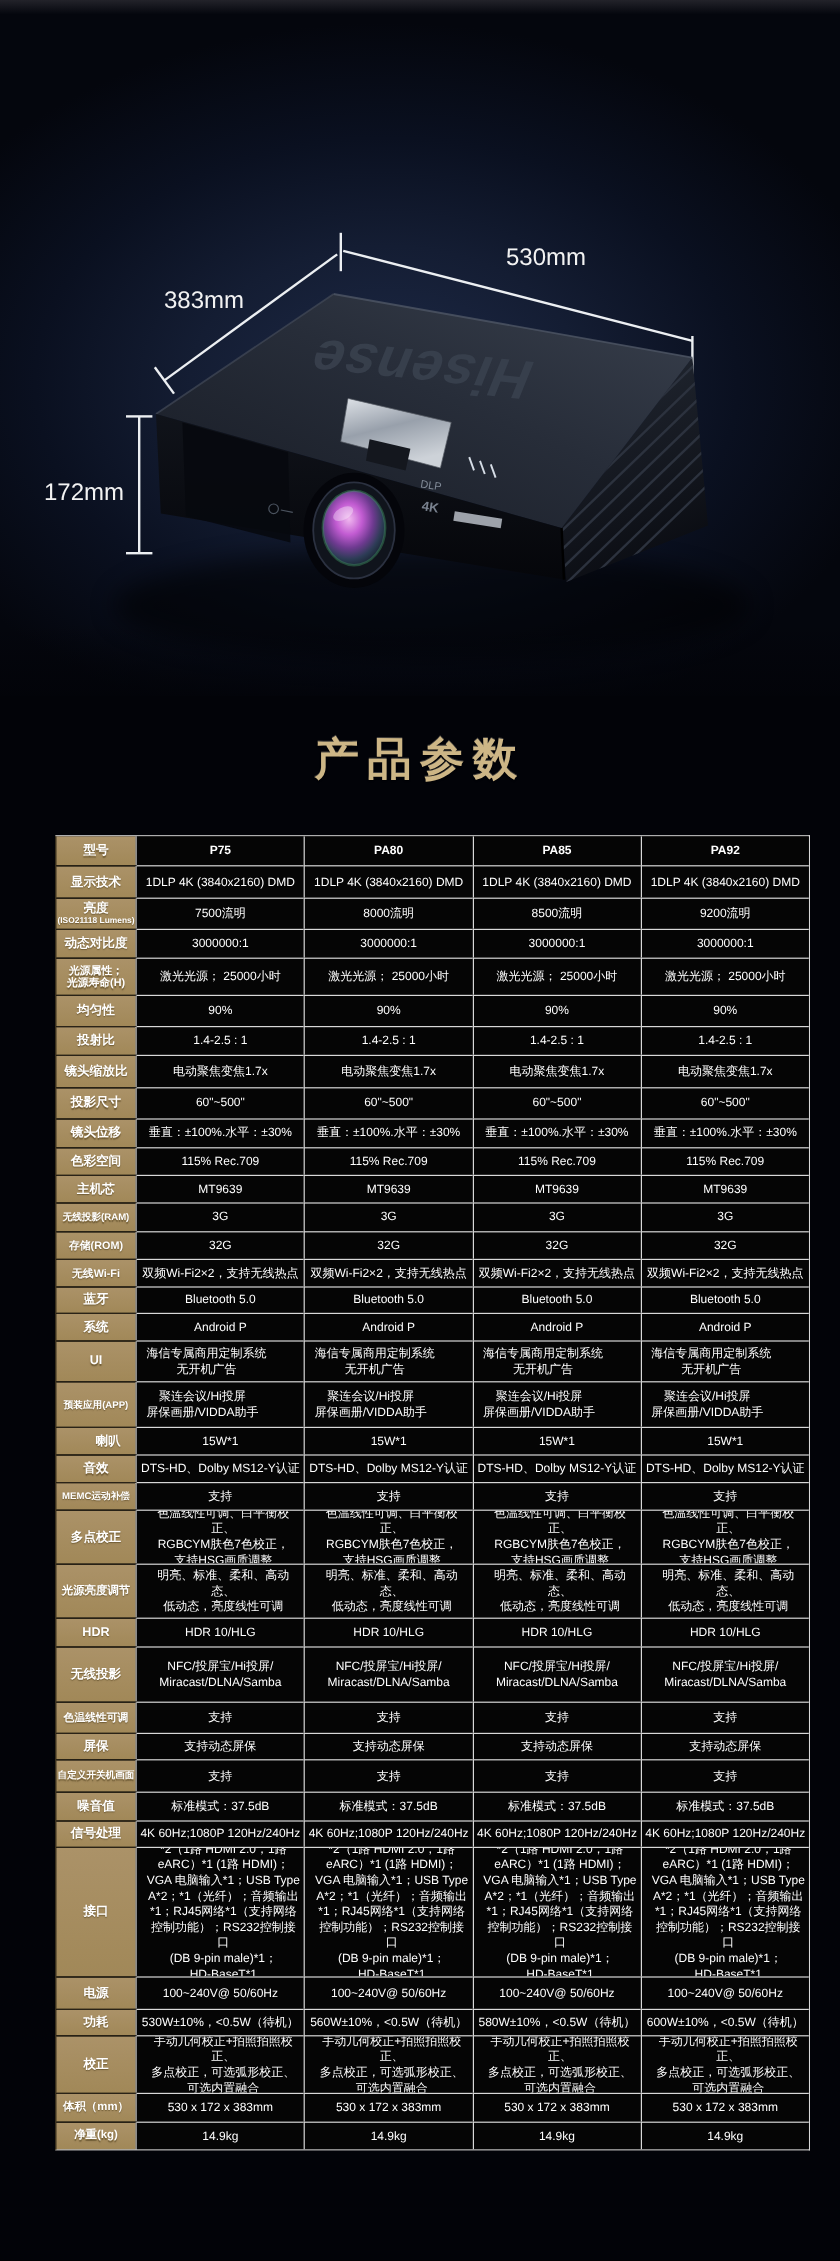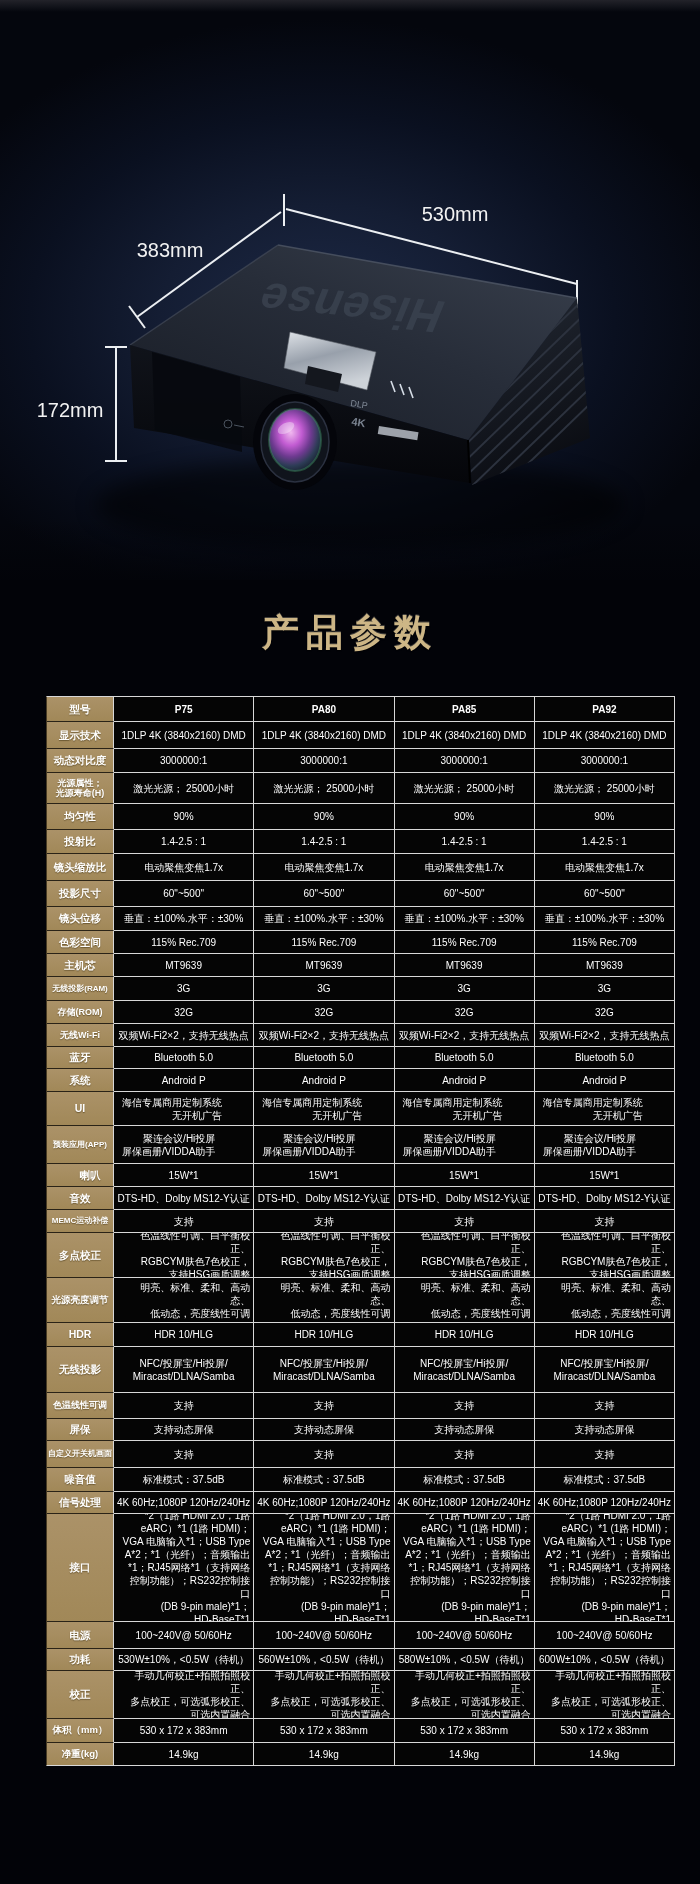--- a/index.html
+++ b/index.html
@@ -33,21 +33,21 @@
       text-shadow:0 1px 1px rgba(60,45,15,.55);}
   .tr:first-child .th{border-top:none;}
   .th .sub{font-size:7px;font-weight:bold;letter-spacing:0;}
   .td{flex:1 1 0;box-sizing:border-box;display:flex;align-items:center;justify-content:center;
       border-left:1px solid #d8d8d8;border-top:1px solid #d8d8d8;background:#050505;
       color:#fff;overflow:hidden;}
   .tr:first-child .td{border-top:none;}
   .td:nth-child(2){border-left:none;}
   .td .val{font-size:10px;line-height:13px;white-space:pre-line;text-align:center;padding:1px 3px;}
   .td.left{justify-content:flex-start;}
-  .td.left .val{text-align:right;padding-left:8px;}
+  .td.left .val{text-align:center;padding-left:8px;}
   .tr.hdr .val{font-size:10px;font-weight:bold;}
   
   .dim-label{fill:#f2f2f2;font-size:20px;font-family:"Liberation Sans","DejaVu Sans",sans-serif;}
 </style>
 </head>
 <body>
 
 <div class="page">
 
   <div class="photo-section">
@@ -188,20 +188,38 @@
         <div class="td">
           <span class="val">1DLP 4K (3840x2160) DMD</span>
         </div>
         <div class="td">
           <span class="val">1DLP 4K (3840x2160) DMD</span>
         </div>
         <div class="td">
           <span class="val">1DLP 4K (3840x2160) DMD</span>
         </div>
       </div>
+      <div class="tr" style="height: 26px;">
+        <div class="th">
+          <span style="white-space: pre; font-size: 10.5px;">亮度</span>
+          <span class="sub">(ISO21118 Lumens)</span>
+        </div>
+        <div class="td">
+          <span class="val">7500流明</span>
+        </div>
+        <div class="td">
+          <span class="val">8000流明</span>
+        </div>
+        <div class="td">
+          <span class="val">8500流明</span>
+        </div>
+        <div class="td">
+          <span class="val">9200流明</span>
+        </div>
+      </div>
       <div class="tr" style="height: 24px;">
         <div class="th">
           <span style="white-space: pre; font-size: 10.5px;">动态对比度</span>
         </div>
         <div class="td">
           <span class="val">3000000:1</span>
         </div>
         <div class="td">
           <span class="val">3000000:1</span>
         </div>

